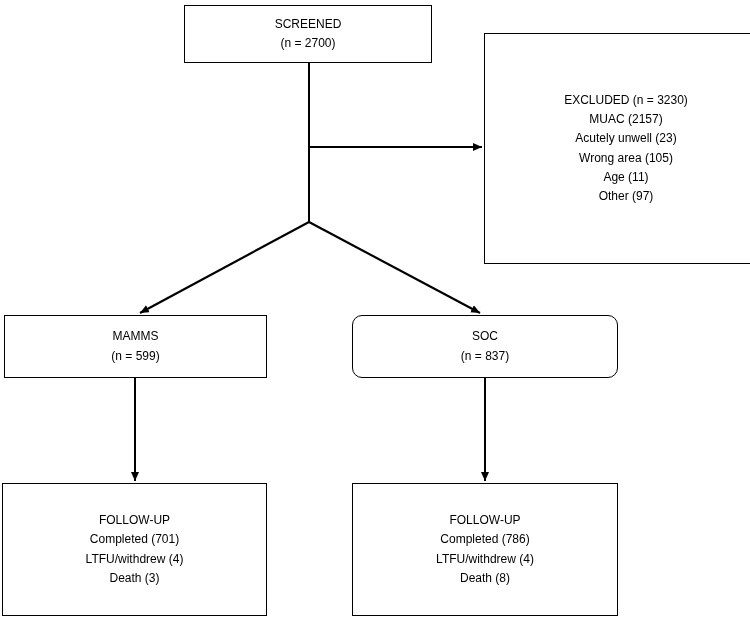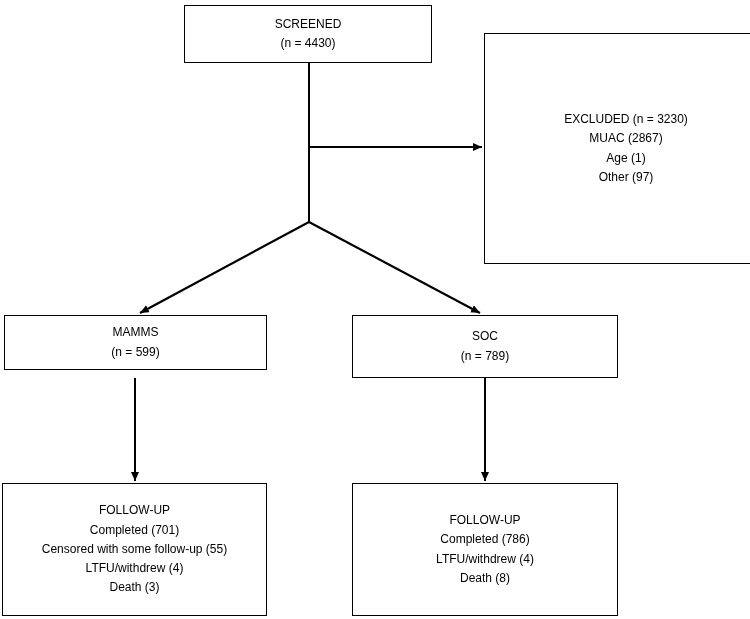--- a/index.html
+++ b/index.html
@@ -37,22 +37,22 @@
     flex-direction: column;
     justify-content: center;
     align-items: center;
     text-align: center;
     font-size: 12px;
     line-height: 19.2px;
   }
   .box .line { white-space: nowrap; }
   .screened  { left: 184px; top: 5px;   width: 248px; height: 58px;  }
   .excluded  { left: 484px; top: 33px;  width: 284px; height: 231px; }
-  .mamms     { left: 4px;   top: 315px; width: 263px; height: 55px;  }
-  .soc       { left: 352px; top: 315px; width: 266px; height: 63px;  }
+  .mamms     { left: 4px;   top: 315px; width: 263px; height: 63px;  }
+  .soc       { left: 352px; top: 315px; width: 266px; height: 63px; border-radius: 10px;  }
   .fu-left   { left: 2px;   top: 483px; width: 265px; height: 133px; }
   .fu-right  { left: 352px; top: 483px; width: 266px; height: 133px; }
 </style>
 </head>
 <body>
 
 <div class="canvas">
 
   <svg class="connectors" width="750" height="619" viewBox="0 0 750 619">
     <defs>
@@ -63,44 +63,45 @@
     <line x1="309" y1="63" x2="309" y2="222" stroke="#000000" stroke-width="2"></line>
     <line x1="309" y1="147" x2="482" y2="147" stroke="#000000" stroke-width="2" marker-end="url(#arrow)"></line>
     <line x1="309" y1="222" x2="140" y2="313" stroke="#000000" stroke-width="2.2" marker-end="url(#arrow)"></line>
     <line x1="309" y1="222" x2="480" y2="313" stroke="#000000" stroke-width="2.2" marker-end="url(#arrow)"></line>
     <line x1="135" y1="378" x2="135" y2="481" stroke="#000000" stroke-width="2" marker-end="url(#arrow)"></line>
     <line x1="485" y1="378" x2="485" y2="481" stroke="#000000" stroke-width="2" marker-end="url(#arrow)"></line>
   </svg>
 
   <div class="box screened">
     <div class="line">SCREENED</div>
-    <div class="line">(n = 4430)</div>
+    <div class="line">(n = 2700)</div>
   </div>
 
   <div class="box excluded">
     <div class="line">EXCLUDED (n = 3230)</div>
-    <div class="line">MUAC (2867)</div>
-    <div class="line">Age (1)</div>
+    <div class="line">MUAC (2157)</div>
+    <div class="line">Acutely unwell (23)</div>
+    <div class="line">Wrong area (105)</div>
+    <div class="line">Age (11)</div>
     <div class="line">Other (97)</div>
   </div>
 
   <div class="box mamms">
     <div class="line">MAMMS</div>
     <div class="line">(n = 599)</div>
   </div>
 
   <div class="box soc">
     <div class="line">SOC</div>
-    <div class="line">(n = 789)</div>
+    <div class="line">(n = 837)</div>
   </div>
 
   <div class="box fu-left">
     <div class="line">FOLLOW-UP</div>
     <div class="line">Completed (701)</div>
-    <div class="line">Censored with some follow-up (55)</div>
     <div class="line">LTFU/withdrew (4)</div>
     <div class="line">Death (3)</div>
   </div>
 
   <div class="box fu-right">
     <div class="line">FOLLOW-UP</div>
     <div class="line">Completed (786)</div>
     <div class="line">LTFU/withdrew (4)</div>
     <div class="line">Death (8)</div>
   </div>

